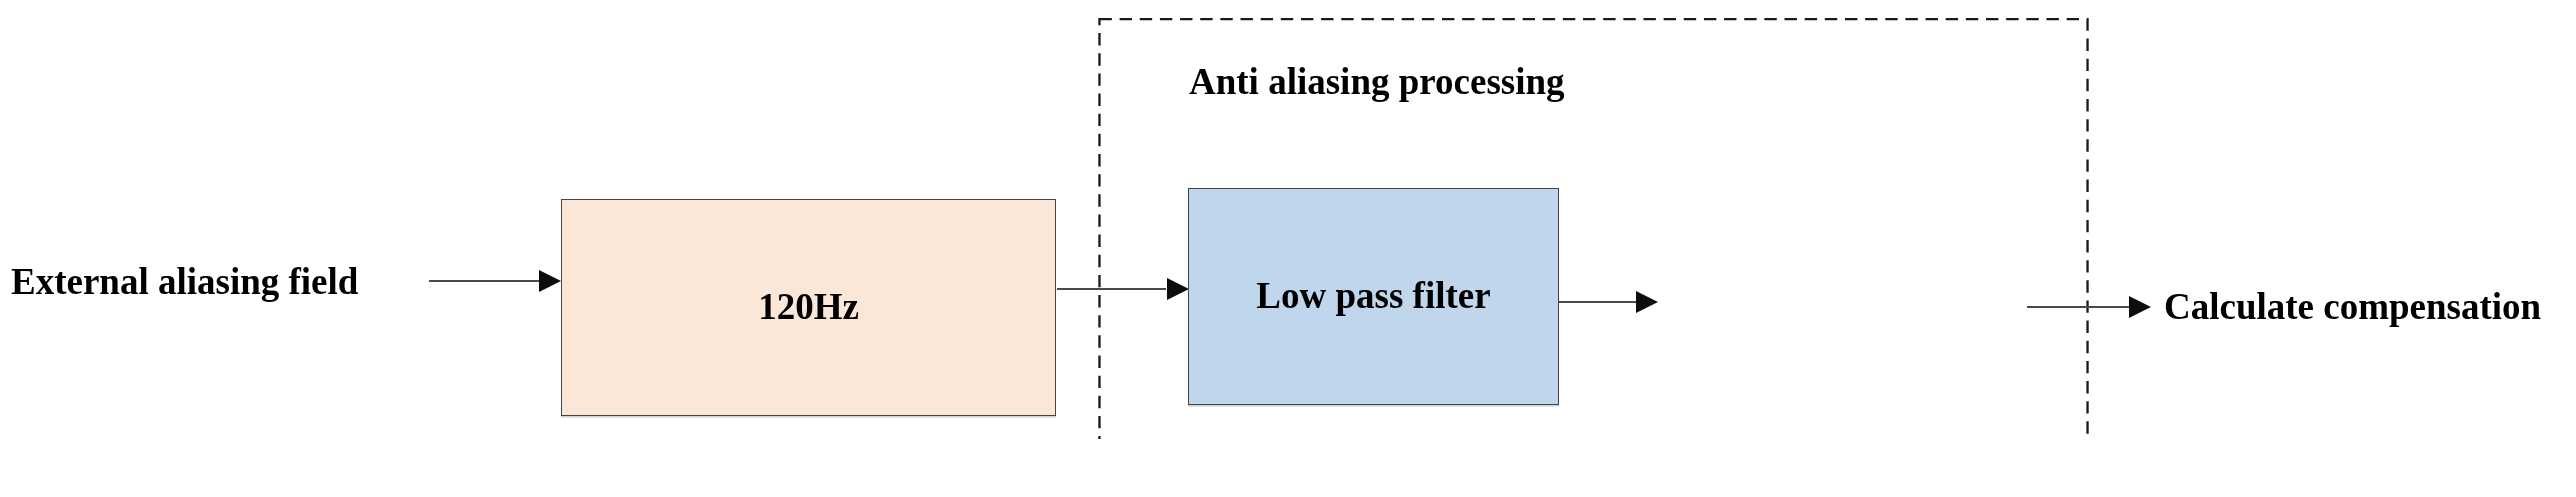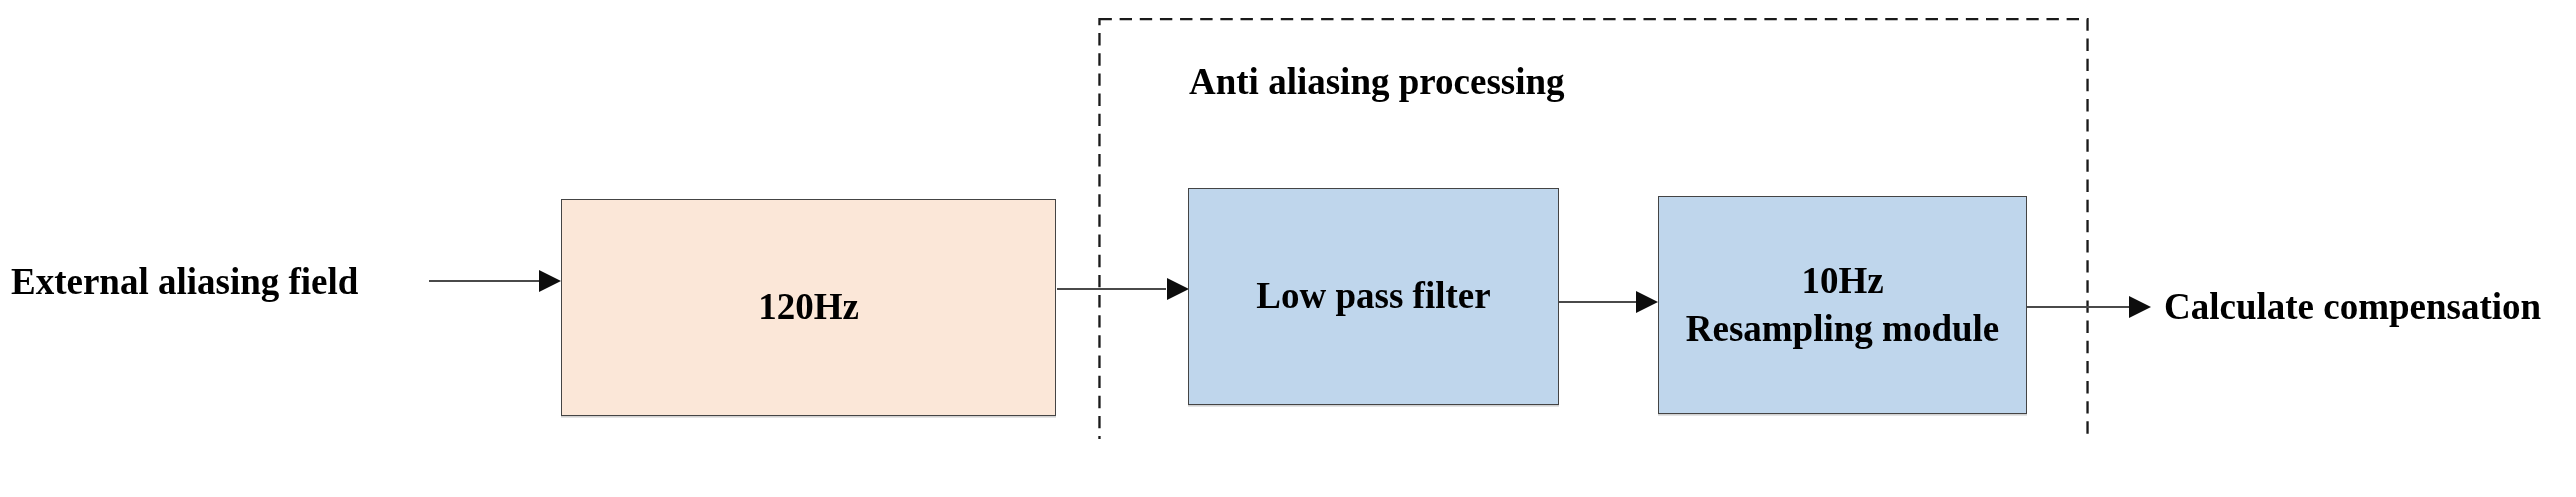--- a/index.html
+++ b/index.html
@@ -104,24 +104,20 @@
   <div class="arrow-line arrow2-line"></div>
   <div class="arrow-head arrow2-head"></div>
 
   <div class="box blue node-lowpass">
     <div class="box-line">Low pass filter</div>
   </div>
 
   <div class="arrow-line arrow3-line"></div>
   <div class="arrow-head arrow3-head"></div>
 
-  <div class="box blue node-resampling">
-    <div class="box-line">10Hz</div>
-    <div class="box-line">Resampling module</div>
-  </div>
 
   <div class="arrow-line arrow4-line"></div>
   <div class="arrow-head arrow4-head"></div>
 
   <div class="flow-label output-label">Calculate compensation</div>
 
 </div>
 
 
 </body></html>

